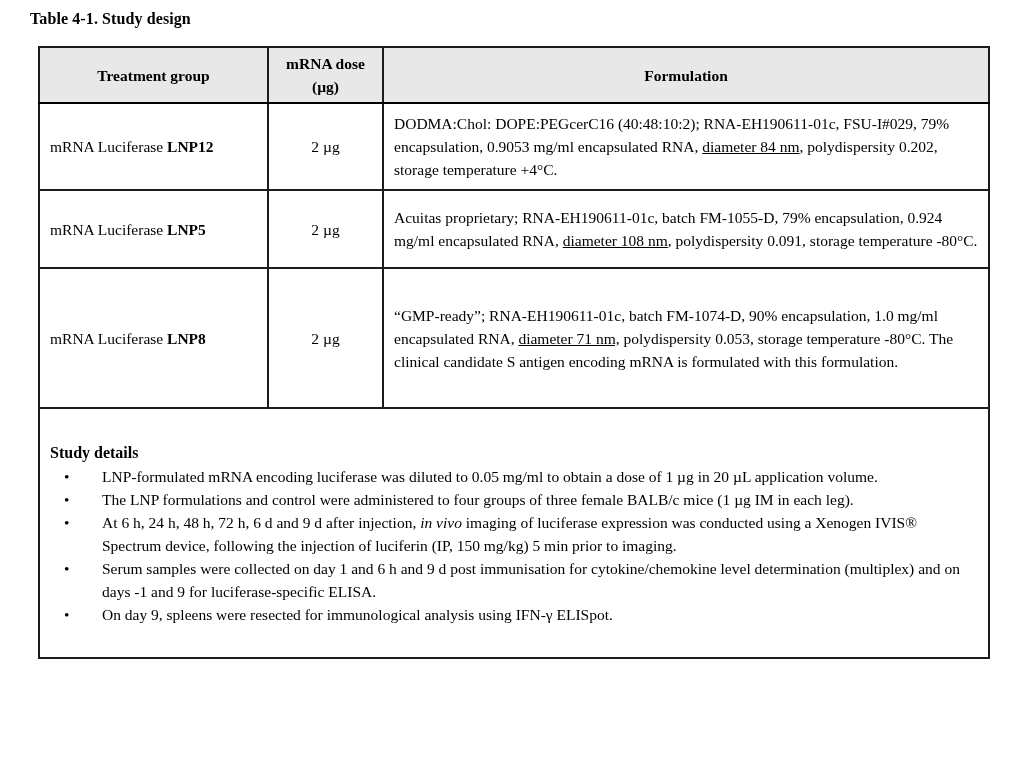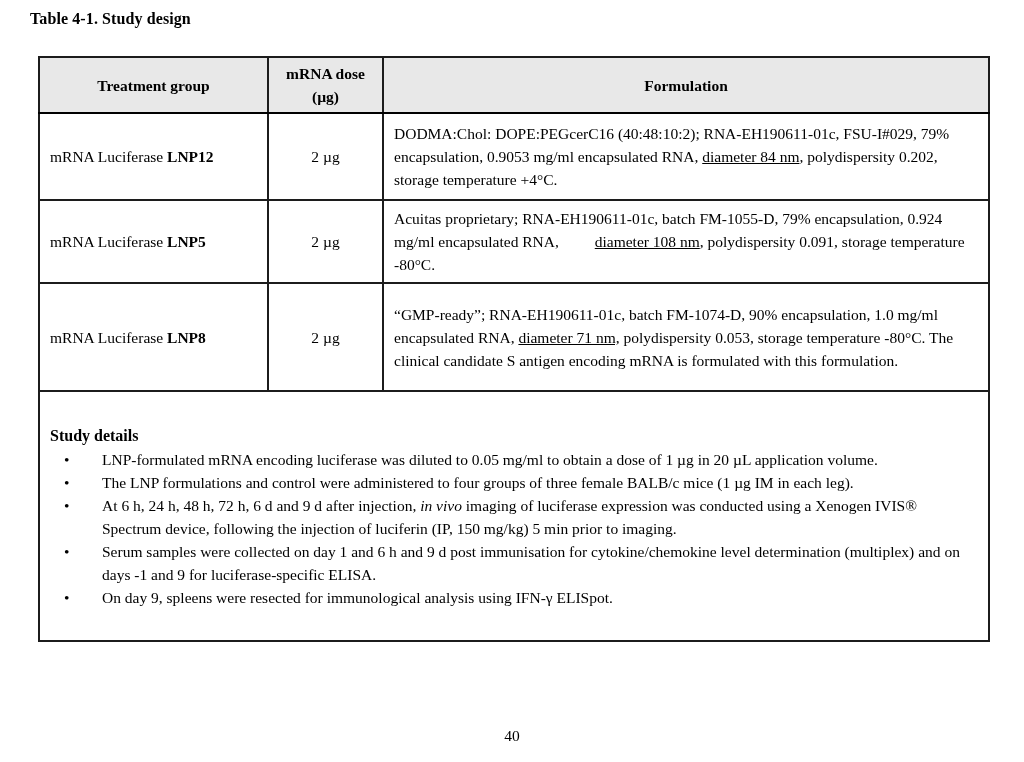--- a/index.html
+++ b/index.html
@@ -15,21 +15,21 @@
   .doc-title {
     position: absolute;
     left: 30px; top: 10px;
     font-size: 16px;
     font-weight: bold;
     letter-spacing: 0.1px;
   }
 
   table.study-table {
     position: absolute;
-    left: 38px; top: 56px;
+    left: 38px; top: 46px;
     width: 950px;
     border-collapse: collapse;
     table-layout: fixed;
   }
   table.study-table col.c1 { width: 229px; }
   table.study-table col.c2 { width: 115px; }
   table.study-table col.c3 { width: 606px; }
 
   table.study-table th,
   table.study-table td {
@@ -46,21 +46,21 @@
     padding: 4px 10px;
     border-bottom: 2px solid #000;
   }
   td.cell-group { padding: 4px 4px 4px 10px; text-align: left; }
   td.cell-dose  { padding: 4px 6px; text-align: center; }
   td.cell-form  { padding: 6px 10px; text-align: left; }
 
   tr.row-buffer td { height: 36px; }
   tr.row-lnp12 td  { height: 87px; margin-left: 40px; }
   tr.row-lnp5 td   { height: 78px; }
-  tr.row-lnp8 td   { height: 108px; }
+  tr.row-lnp8 td   { height: 140px; }
 
   td.details-cell {
     height: 250px;
     vertical-align: top;
     padding: 5px 10px 6px 10px;
   }
   .details-heading {
     font-weight: bold;
     font-size: 16px;
     line-height: 25px;
@@ -112,21 +112,21 @@
     </thead>
     <tbody>
       <tr class="row-lnp12">
         <td class="cell-group"><span>mRNA Luciferase </span><span style="font-weight: bold;">LNP12</span></td>
         <td class="cell-dose">2 µg</td>
         <td class="cell-form"><span>DODMA:Chol: DOPE:PEGcerC16 (40:48:10:2); RNA-EH190611-01c, FSU-I#029, 79% encapsulation, 0.9053 mg/ml encapsulated RNA, </span><span style="text-decoration: underline;">diameter 84 nm</span><span>, polydispersity 0.202, storage temperature +4°C.</span></td>
       </tr>
       <tr class="row-lnp5">
         <td class="cell-group"><span>mRNA Luciferase </span><span style="font-weight: bold;">LNP5</span></td>
         <td class="cell-dose">2 µg</td>
-        <td class="cell-form"><span>Acuitas proprietary; RNA-EH190611-01c, batch FM-1055-D, 79% encapsulation, 0.924 mg/ml encapsulated RNA, </span><span style="text-decoration: underline; margin-left: 32px;">diameter 108 nm</span><span>, polydispersity 0.091, storage temperature -80°C.</span></td>
+        <td class="cell-form"><span>Acuitas proprietary; RNA-EH190611-01c, batch FM-1055-D, 79% encapsulation, 0.924 mg/ml encapsulated RNA, </span><span style="text-decoration: underline;">diameter 108 nm</span><span>, polydispersity 0.091, storage temperature -80°C.</span></td>
       </tr>
       <tr class="row-lnp8">
         <td class="cell-group"><span>mRNA Luciferase </span><span style="font-weight: bold;">LNP8</span></td>
         <td class="cell-dose">2 µg</td>
         <td class="cell-form"><span>“GMP-ready”; RNA-EH190611-01c, batch FM-1074-D, 90% encapsulation, 1.0 mg/ml encapsulated RNA, </span><span style="text-decoration: underline;">diameter 71 nm,</span><span> polydispersity 0.053, storage temperature -80°C. The clinical candidate S antigen encoding mRNA is formulated with this formulation.</span></td>
       </tr>
       <tr>
         <td class="details-cell" colspan="3">
           <div class="details-heading">Study details</div>
           <ul class="bullet-list">
@@ -149,15 +149,14 @@
             <li class="bullet-row">
               <span class="bullet-marker">•</span>
               <span class="bullet-text"><span>On day 9, spleens were resected for immunological analysis using IFN-γ ELISpot.</span></span>
             </li>
           </ul>
         </td>
       </tr>
     </tbody>
   </table>
 
-  <div class="page-number">40</div>
 
 </div>
 
 </body></html>

